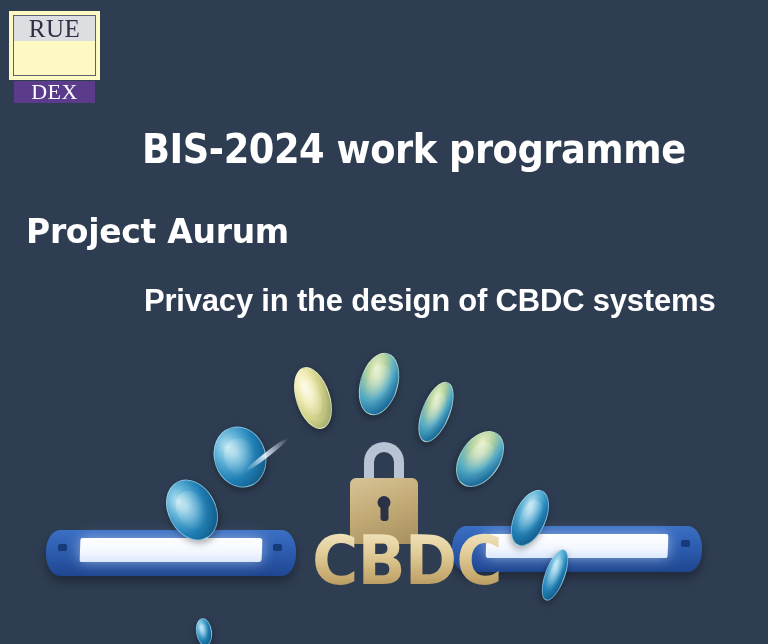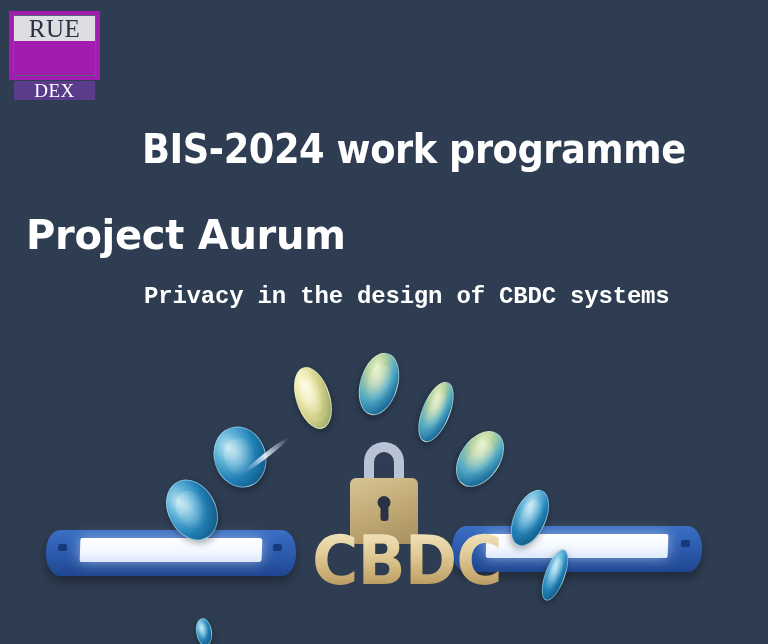--- a/index.html
+++ b/index.html
@@ -18,21 +18,21 @@
     overflow: hidden;
   }
 
   
   .logo {
     position: absolute;
     left: 9px;
     top: 11px;
     width: 91px;
     height: 69px;
-    background: #a21caf;
+    background: #fef9c3;
     box-sizing: border-box;
     padding: 4px;
   }
   .logo-inner {
     width: 100%;
     height: 100%;
     border: 1px solid #5a5f72;
     box-sizing: border-box;
     display: flex;
     flex-direction: column;
@@ -47,21 +47,21 @@
     display: flex;
     align-items: center;
     justify-content: center;
     letter-spacing: 0.5px;
   }
   .logo-dex {
     flex: 1 1 54%;
     background: #5b3b8c;
     color: #ffffff;
     font-family: "Liberation Serif", serif;
-    font-size: 19px;
+    font-size: 22px;
     line-height: 1;
     display: flex;
     align-items: center;
     justify-content: center;
     letter-spacing: 0.5px;
     margin-top: 40px;
   }
 
   
   .title-main {
@@ -77,32 +77,32 @@
     transform-origin: left center;
     white-space: nowrap;
   }
   .title-project {
     position: absolute;
     left: 26px;
     top: 212px;
     color: #ffffff;
     font-family: "DejaVu Sans", sans-serif;
     font-weight: bold;
-    font-size: 40px;
+    font-size: 33px;
     letter-spacing: -0.3px;
     white-space: nowrap;
   }
   .title-sub {
     position: absolute;
     left: 144px;
     top: 283px;
     color: #ffffff;
-    font-family: Liberation Mono, monospace;
+    font-family: Liberation Sans, sans-serif;
     font-weight: bold;
-    font-size: 24px;
+    font-size: 31px;
     letter-spacing: -0.2px;
     white-space: nowrap;
   }
 
   
   .scene {
     position: absolute;
     left: 0;
     top: 330px;
     width: 640px;

